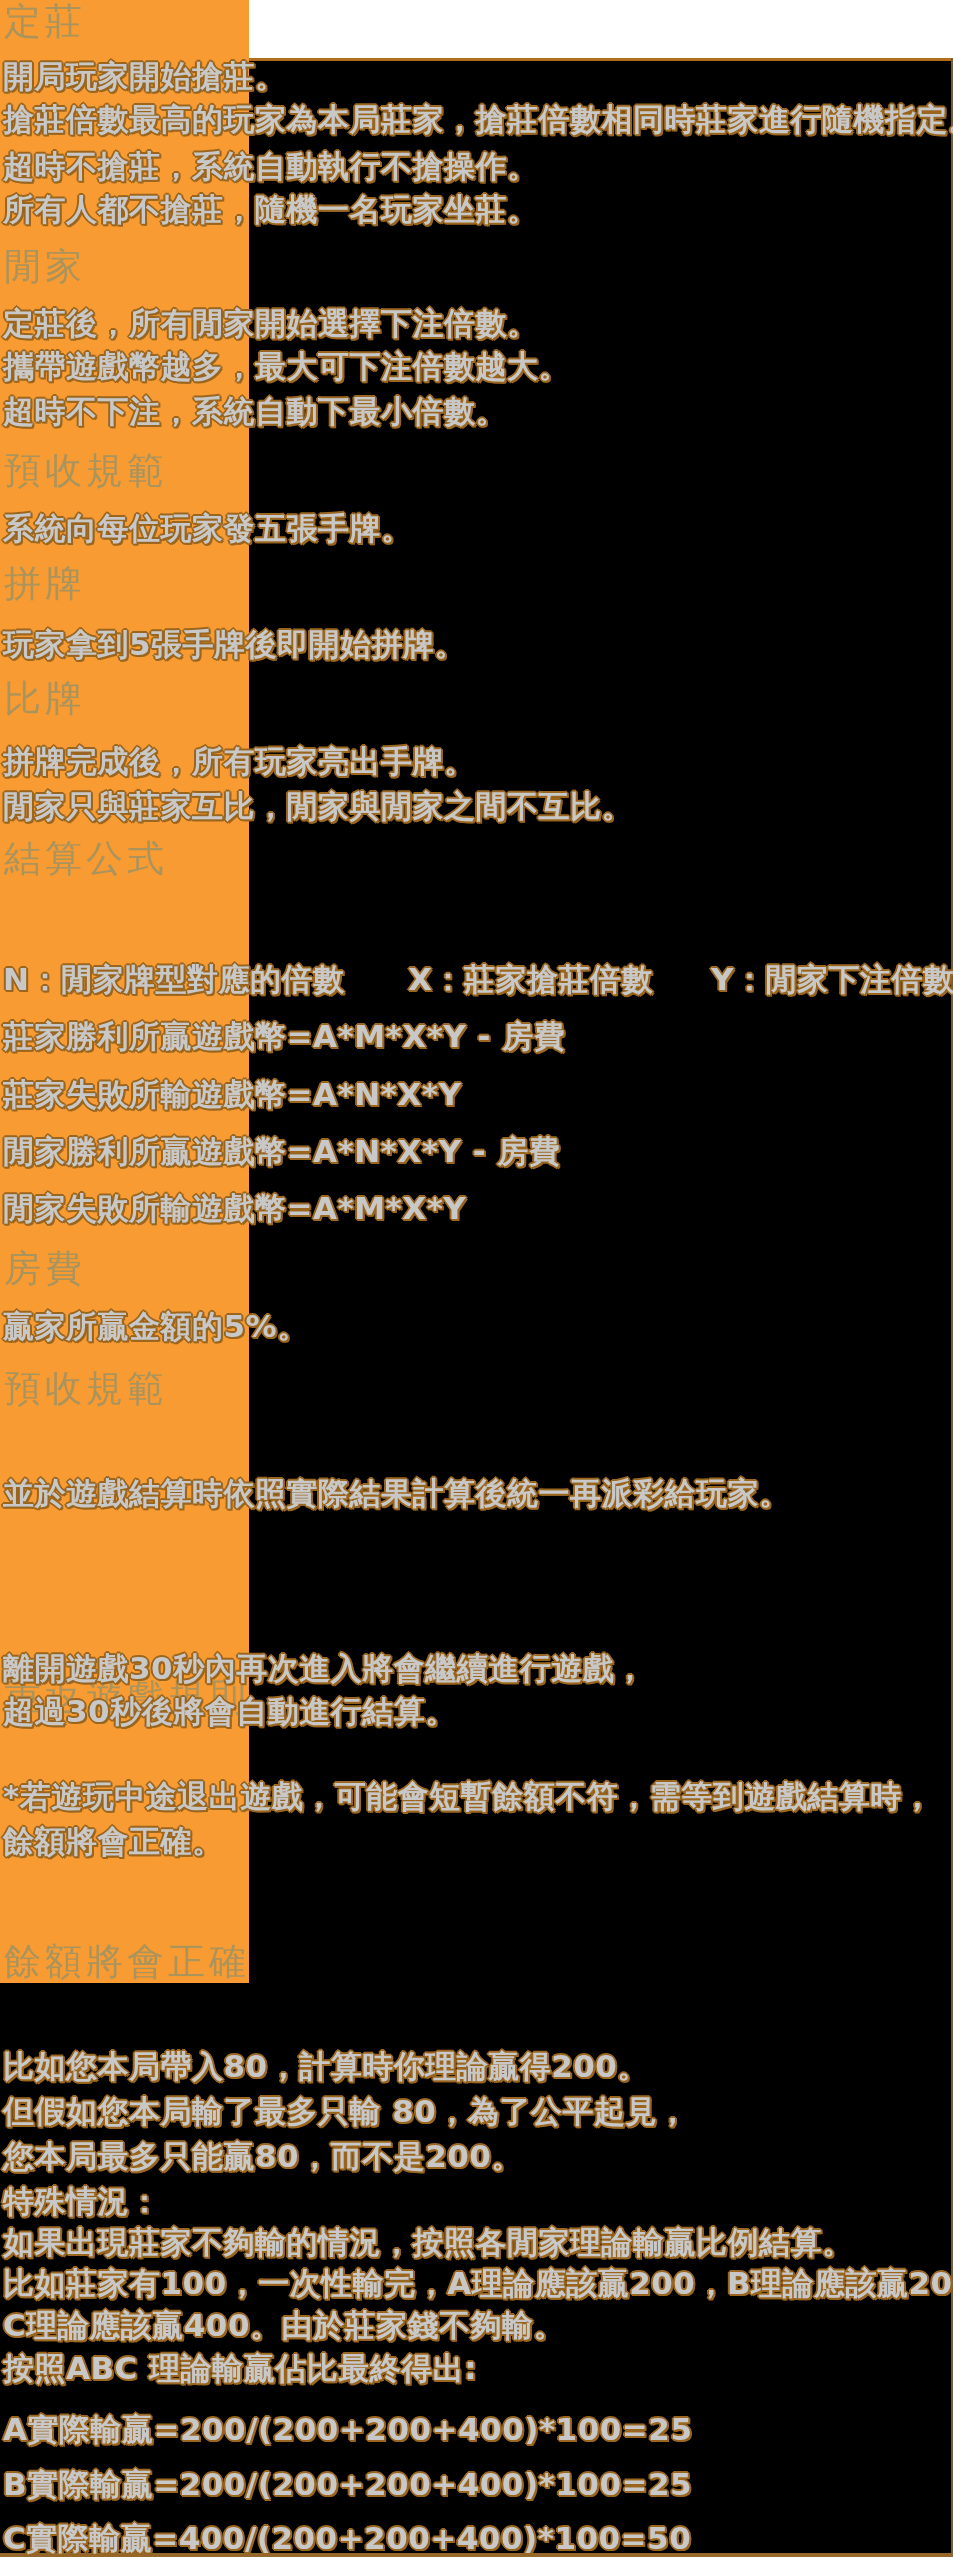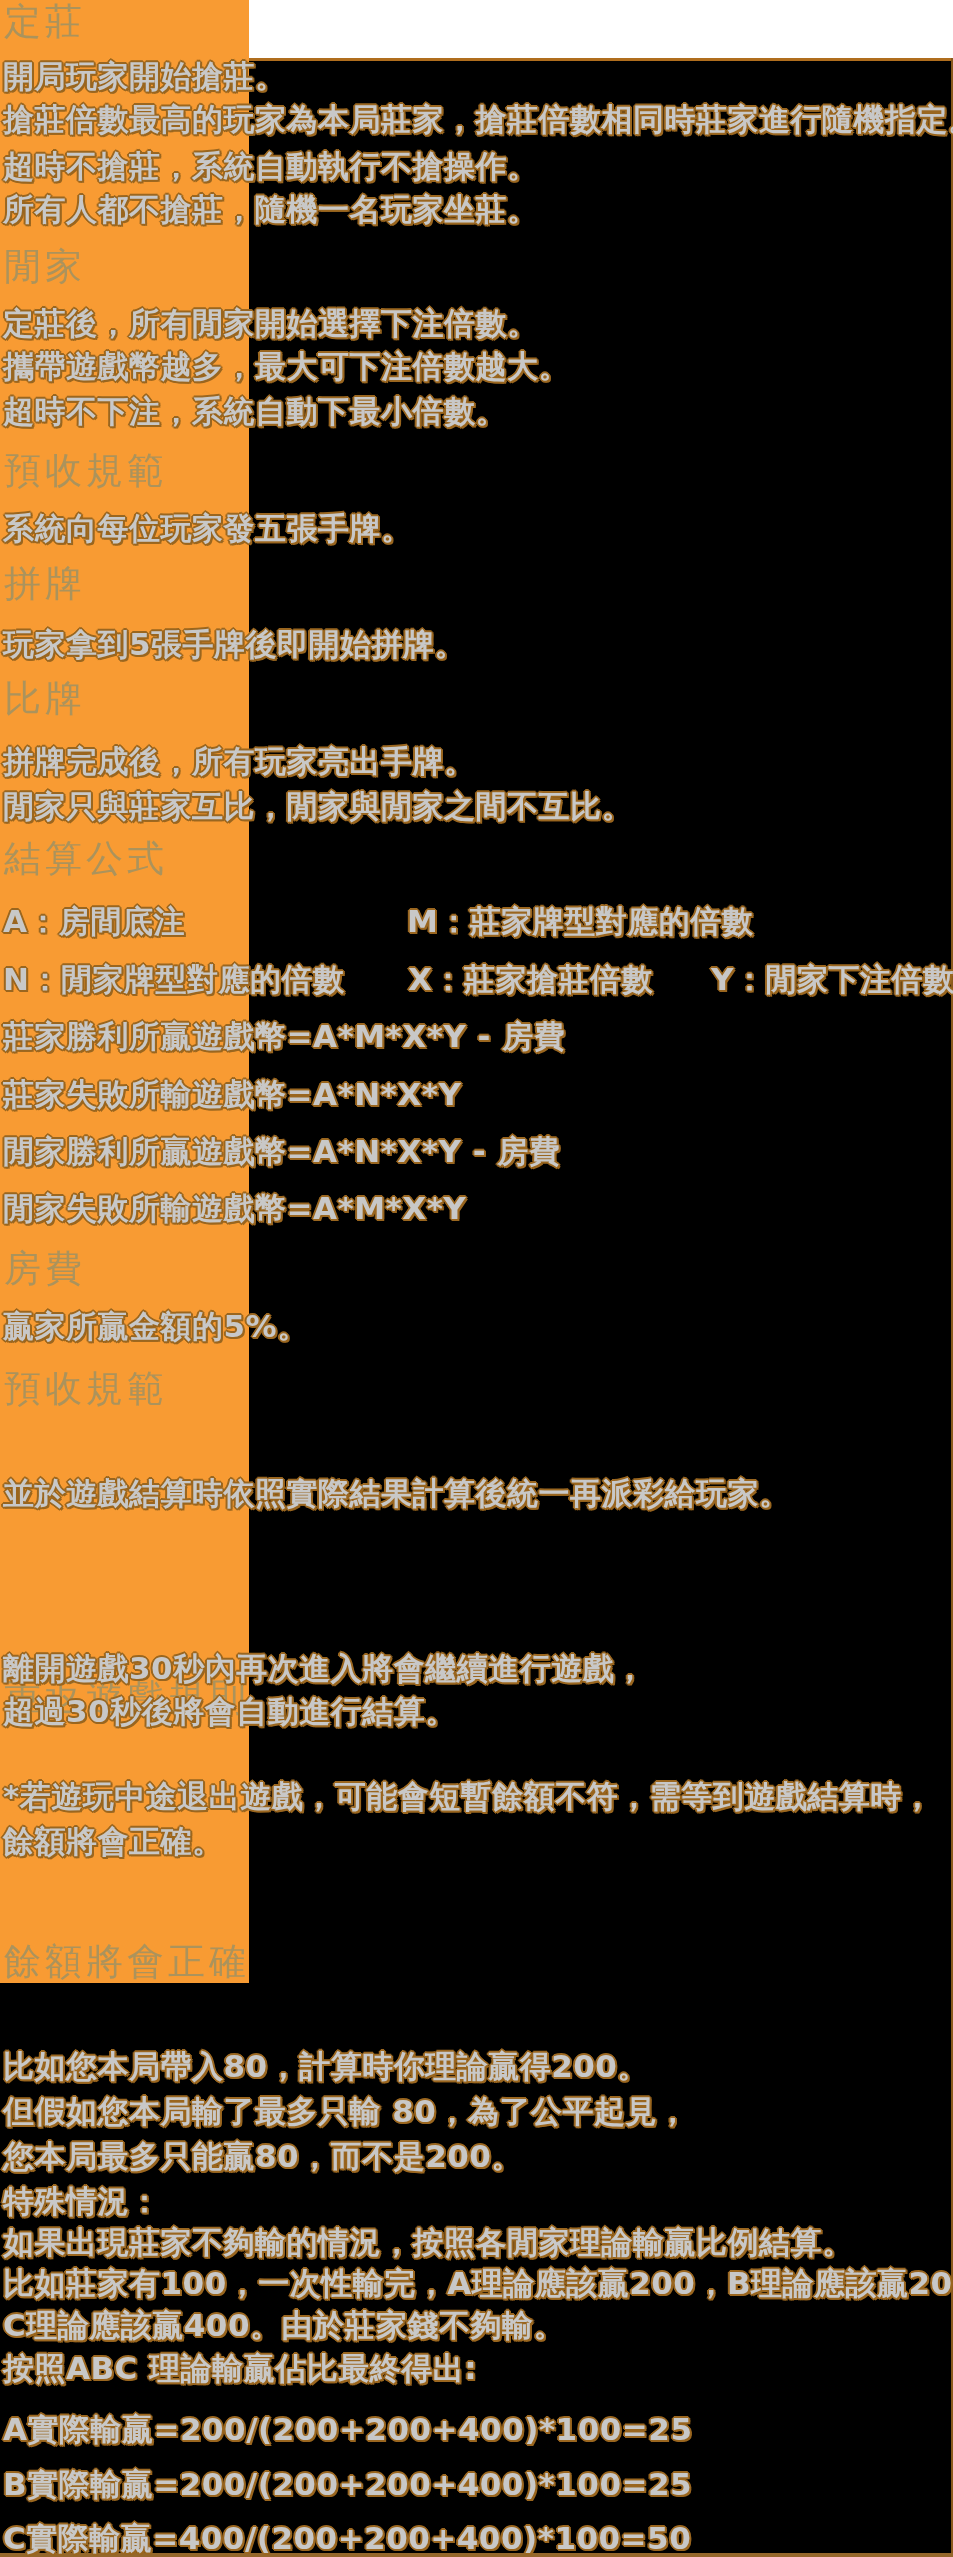--- a/index.html
+++ b/index.html
@@ -54,24 +54,20 @@
   <div class="t" style="top:509px">系統向每位玩家發五張手牌。</div>
 
   <div class="h" style="top:566px">拼牌</div>
   <div class="t" style="top:625px">玩家拿到5張手牌後即開始拼牌。</div>
 
   <div class="h" style="top:681px">比牌</div>
   <div class="t" style="top:742px">拼牌完成後，所有玩家亮出手牌。</div>
   <div class="t" style="top:787px">閒家只與莊家互比，閒家與閒家之間不互比。</div>
 
   <div class="h" style="top:841px">結算公式</div>
-  <div class="t" style="top:902px;left:0;width:953px">
-    <span class="seg" style="left:3px">A：房間底注</span>
-    <span class="seg" style="left:407px">M：莊家牌型對應的倍數</span>
-  </div>
   <div class="t" style="top:960px;left:0;width:830px">
     <span class="seg" style="left:3px">N：閒家牌型對應的倍數</span>
     <span class="seg" style="left:408px">X：莊家搶莊倍數</span>
     <span class="seg" style="left:711px">Y：閒家下注倍數</span>
   </div>
   <div class="t" style="top:1017px">莊家勝利所贏遊戲幣=A*M*X*Y - 房費</div>
   <div class="t" style="top:1075px">莊家失敗所輸遊戲幣=A*N*X*Y</div>
   <div class="t" style="top:1132px">閒家勝利所贏遊戲幣=A*N*X*Y - 房費</div>
   <div class="t" style="top:1189px">閒家失敗所輸遊戲幣=A*M*X*Y</div>
 

